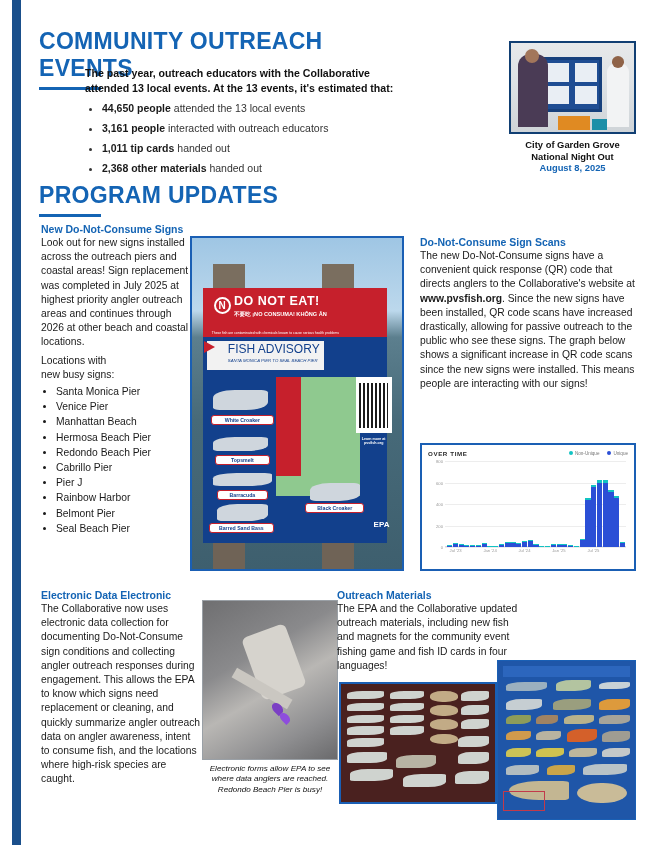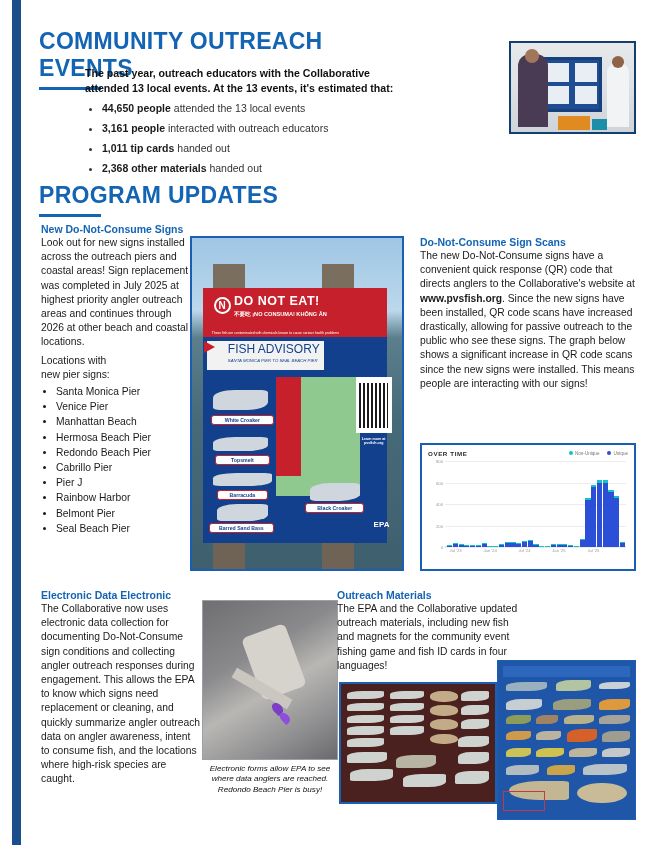--- a/index.html
+++ b/index.html
@@ -188,32 +188,37 @@
         <div class="panel pb"></div>
         <div class="panel pc"></div>
         <div class="panel pd"></div>
         <div class="man"></div>
         <div class="manhead"></div>
         <div class="woman"></div>
         <div class="womanhead"></div>
         <div class="tablecloth"></div>
         <div class="bin"></div>
       </div>
+      <div class="caption">
+        <div>City of Garden Grove</div>
+        <div>National Night Out</div>
+        <div class="date">August 8, 2025</div>
+      </div>
     </div>
 
     <div style="position:absolute;left:0;top:182px;width:300px;">
       <h1 class="section-title">PROGRAM UPDATES</h1>
       <div class="title-rule"></div>
     </div>
 
     <div style="position:absolute;left:2px;top:223px;width:150px;">
       <div class="subhead">New Do-Not-Consume Signs</div>
       <div class="body-text">Look out for new signs installed across the outreach piers and coastal areas! Sign replacement was completed in July 2025 at highest priority angler outreach areas and continues through 2026 at other beach and coastal locations.</div>
       <div class="body-text" style="margin-top:4px;">Locations with</div>
-      <div class="body-text">new pier signs:</div>
+      <div class="body-text">new busy signs:</div>
       <ul class="plain">
         <li>Santa Monica Pier</li>
         <li>Venice Pier</li>
         <li>Manhattan Beach</li>
         <li>Hermosa Beach Pier</li>
         <li>Redondo Beach Pier</li>
         <li>Cabrillo Pier</li>
         <li>Pier J</li>
         <li>Rainbow Harbor</li>
         <li>Belmont Pier</li>

